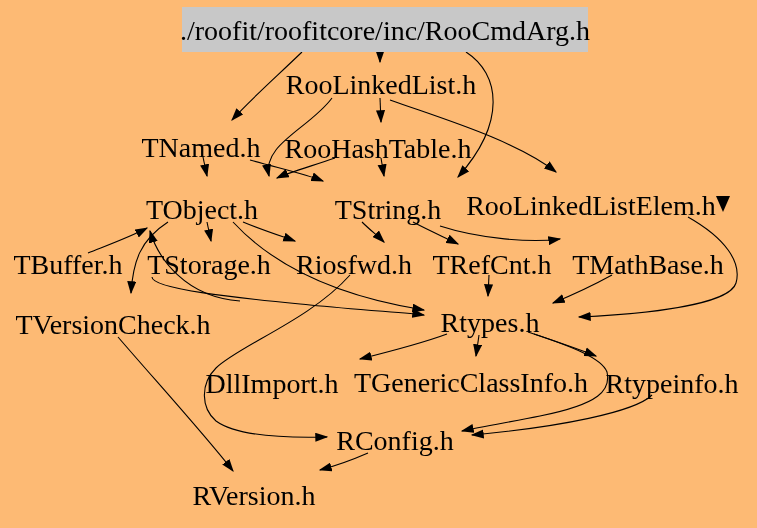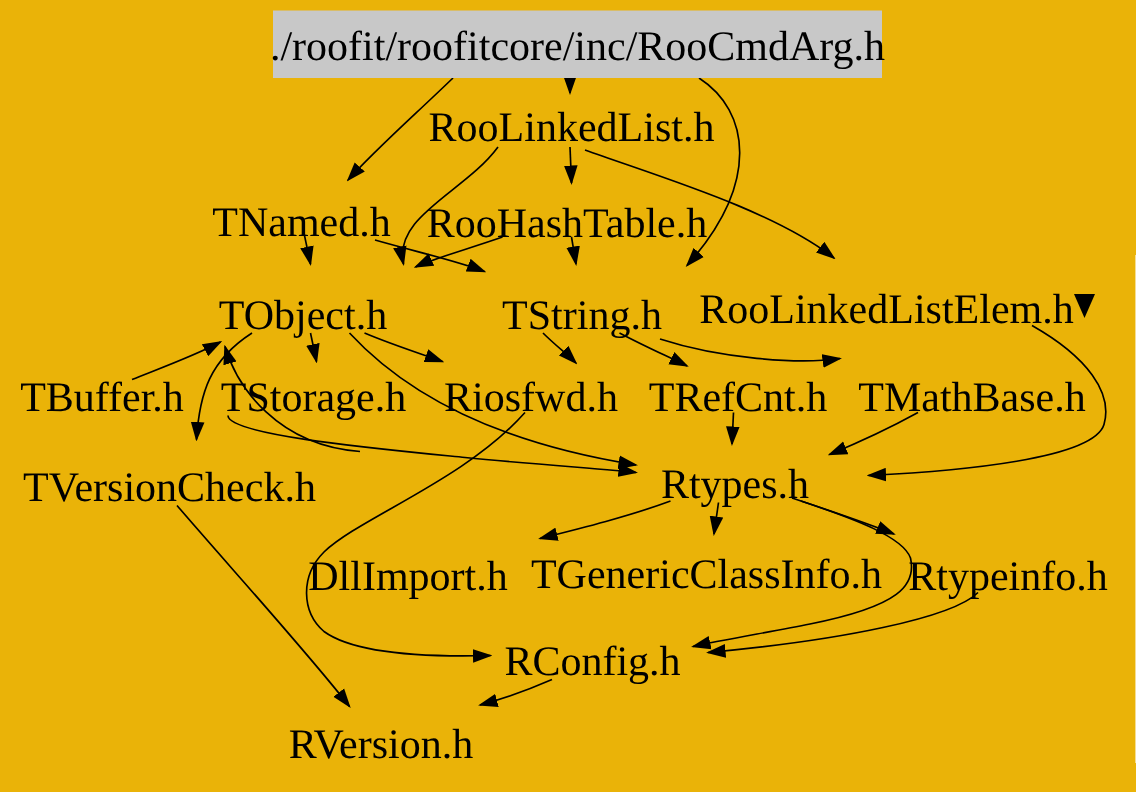--- a/index.html
+++ b/index.html
@@ -1,19 +1,19 @@
 <!DOCTYPE html>
 <html><head>
 <meta charset="utf-8">
 <style>
   html,body{margin:0;padding:0;background:#fff;}
   .canvas{
     position:relative;
     width:757px;height:528px;
-    background:#eab308;
+    background:#fdba74;
     font-family:"Liberation Serif","DejaVu Serif",serif;
     overflow:hidden;
   }
   svg{display:block;}
   .node-label{
     font-family:"Liberation Serif","DejaVu Serif",serif;
     font-size:28px;
     fill:#000;
     cursor:pointer;
   }

